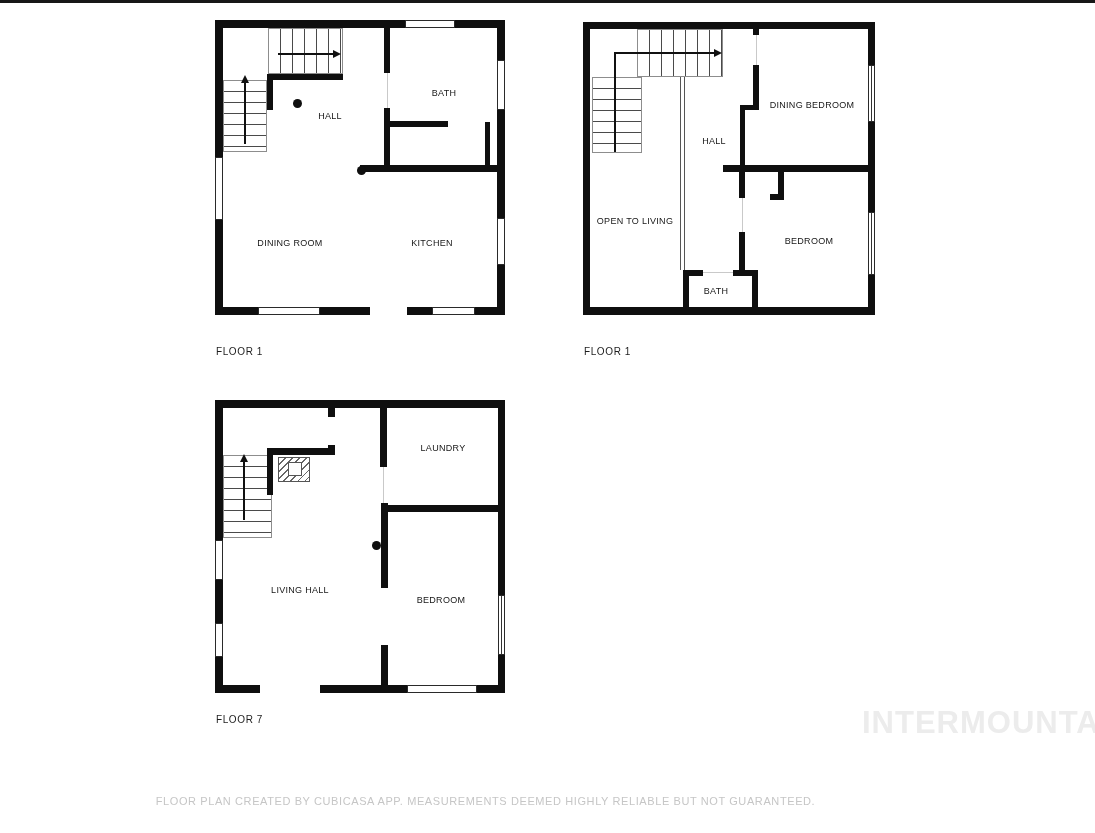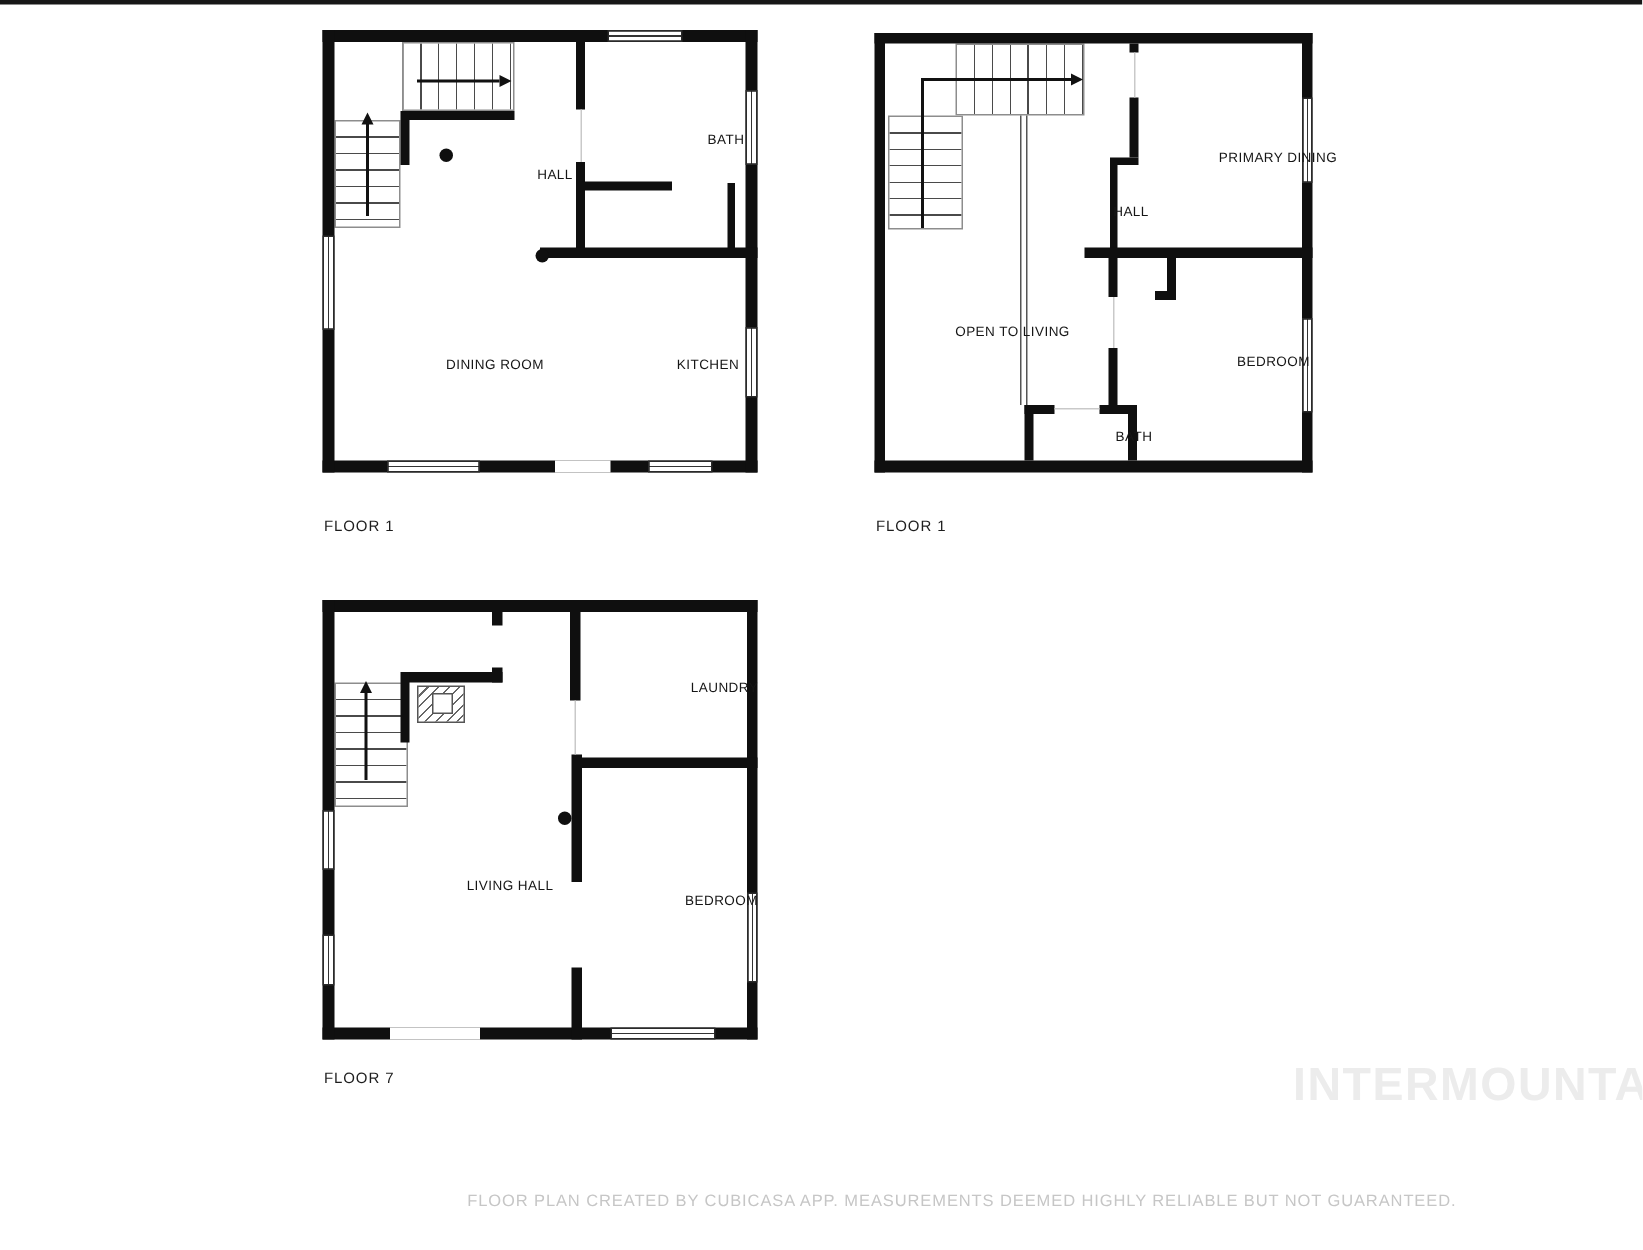--- a/index.html
+++ b/index.html
@@ -16,28 +16,28 @@
   .treads-h{background-image:repeating-linear-gradient(to bottom,transparent 0,transparent 10px,#4a4a4a 10px,#4a4a4a 11px);}
   .treads-v{background-image:repeating-linear-gradient(to right,transparent 0,transparent 11px,#4a4a4a 11px,#4a4a4a 12px);}
   .aline{position:absolute;background:#111;z-index:4;}
   .ahead{position:absolute;width:0;height:0;z-index:4;}
   .ahead.up{border-left:4px solid transparent;border-right:4px solid transparent;border-bottom:8px solid #111;}
   .ahead.right{border-top:4px solid transparent;border-bottom:4px solid transparent;border-left:8px solid #111;}
   .dot{position:absolute;width:9px;height:9px;border-radius:50%;background:#0f0f0f;z-index:4;}
   .rail{position:absolute;width:1px;background:#555;z-index:1;}
   .thresh{position:absolute;background:#c9c9c9;z-index:3;}
   .room-label{position:absolute;transform:translate(-50%,-50%);font-size:9px;letter-spacing:0.3px;
-              color:#161616;white-space:nowrap;z-index:5;margin-left:40px;}
+              color:#161616;white-space:nowrap;z-index:5;}
   .floor-label{position:absolute;font-size:10px;letter-spacing:0.6px;color:#1d1d1d;z-index:5;}
   .fireplace{position:absolute;z-index:1;border:1px solid #555;box-sizing:border-box;
              background-image:repeating-linear-gradient(135deg,transparent 0,transparent 4px,#666 4px,#666 5px);}
   .fp-inner{position:absolute;background:#fff;border:1px solid #555;box-sizing:border-box;z-index:2;}
   .watermark{position:absolute;left:862px;top:705px;font-size:31px;font-weight:bold;letter-spacing:1px;
              color:#ececec;white-space:nowrap;z-index:0;}
-  .footer{position:absolute;left:0;top:795px;width:971px;text-align:right;font-size:11px;
+  .footer{position:absolute;left:0;top:795px;width:971px;text-align:center;font-size:11px;
           letter-spacing:0.6px;color:#c6c6c6;z-index:5;}
 </style>
 </head>
 <body>
 
 <div class="page">
   <div class="topbar"></div>
 
   <div class="floor" style="left:215px;top:20px;width:290px;height:295px;">
 
@@ -111,21 +111,21 @@
     <div class="w" style="left:169px;top:248px;width:6px;height:37px;"></div>
 
     <div class="thresh" style="left:173px;top:13px;width:1px;height:30px;"></div>
     <div class="thresh" style="left:159px;top:176px;width:1px;height:34px;"></div>
     <div class="thresh" style="left:120px;top:250px;width:30px;height:1px;"></div>
 
     <div class="win win-v" style="left:285px;top:43px;width:7px;height:57px;"></div>
     <div class="win win-v" style="left:285px;top:190px;width:7px;height:63px;"></div>
 
     <span class="room-label" style="left:131px;top:119px;">HALL</span>
-    <span class="room-label" style="left:229px;top:83px;">PRIMARY DINING</span>
+    <span class="room-label" style="left:229px;top:83px;">DINING BEDROOM</span>
     <span class="room-label" style="left:52px;top:199px;">OPEN TO LIVING</span>
     <span class="room-label" style="left:226px;top:219px;">BEDROOM</span>
     <span class="room-label" style="left:133px;top:269px;">BATH</span>
   </div>
   <span class="floor-label" style="left:584px;top:346px;">FLOOR 1</span>
 
   <div class="floor" style="left:215px;top:400px;width:290px;height:293px;">
 
     <div class="stairs treads-h" style="left:8px;top:55px;width:49px;height:83px;"></div>
     <div class="aline" style="left:28px;top:62px;width:2px;height:58px;"></div>
@@ -150,21 +150,21 @@
     <div class="thresh" style="left:168px;top:67px;width:1px;height:36px;"></div>
 
     <div class="win win-v" style="left:0;top:140px;width:8px;height:40px;"></div>
     <div class="win win-v" style="left:0;top:223px;width:8px;height:34px;"></div>
     <div class="win win-v" style="left:283px;top:195px;width:7px;height:60px;"></div>
     <div class="win win-h" style="left:192px;top:285px;width:70px;height:8px;"></div>
     <div class="gap" style="left:45px;top:285px;width:60px;height:8px;"></div>
 
     <div class="dot" style="left:157px;top:141px;"></div>
 
-    <span class="room-label" style="left:228px;top:58px;">LAUNDRY</span>
+    <span class="room-label" style="left:228px;top:48px;">LAUNDRY</span>
     <span class="room-label" style="left:85px;top:190px;">LIVING HALL</span>
     <span class="room-label" style="left:226px;top:200px;">BEDROOM</span>
   </div>
   <span class="floor-label" style="left:216px;top:714px;">FLOOR 7</span>
 
   <div class="watermark">INTERMOUNTAIN</div>
   <div class="footer">FLOOR PLAN CREATED BY CUBICASA APP. MEASUREMENTS DEEMED HIGHLY RELIABLE BUT NOT GUARANTEED.</div>
 </div>
 
 </body></html>

